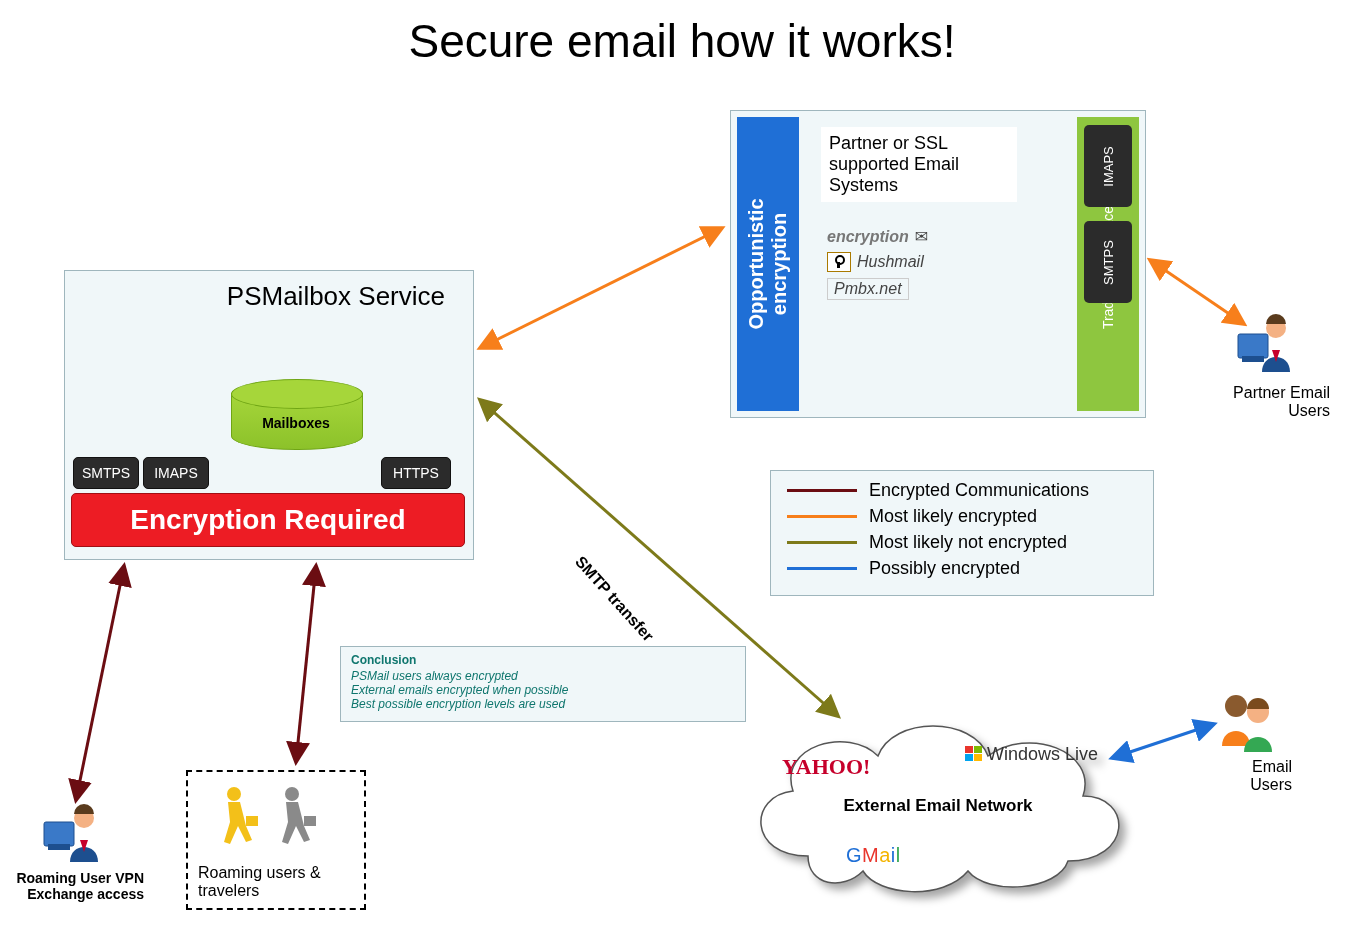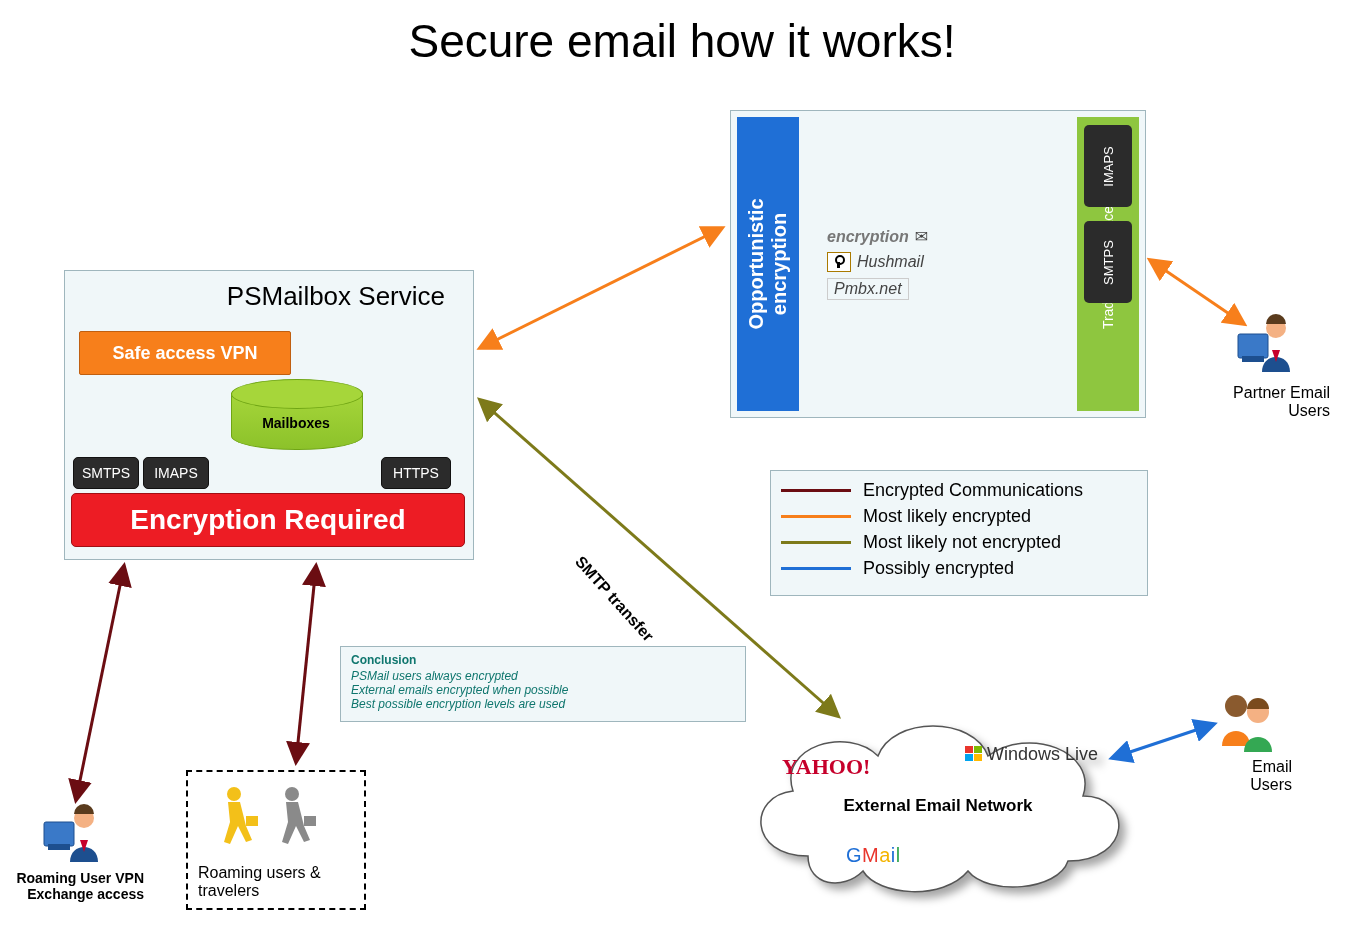--- a/index.html
+++ b/index.html
@@ -220,21 +220,21 @@
 
   
   .legend {
     position: absolute;
     left: 770px;
     top: 470px;
     width: 356px;
     height: 112px;
     background: #f0f7f9;
     border: 1px solid #9fb6bd;
-    padding: 6px 10px 6px 10px;
+    padding: 6px 10px 6px 16px;
   }
   .legend .row { display: flex; align-items: center; height: 26px;}
   .legend .swatch { width: 70px; height: 3px; margin-right: 12px;}
   .legend .lbl { font-size: 18px; color: #000;}
   .sw-darkred { background:#6b0d12;}
   .sw-orange  { background:#f77f1b;}
   .sw-olive   { background:#7d7a1a;}
   .sw-blue    { background:#1f6fd6;}
 
   
@@ -353,36 +353,36 @@
 
     <line x1="124" y1="566" x2="76" y2="800" stroke="#6b0d12" stroke-width="3" marker-start="url(#arr-darkred)" marker-end="url(#arr-darkred)"></line>
 
     <line x1="316" y1="566" x2="296" y2="762" stroke="#6b0d12" stroke-width="3" marker-start="url(#arr-darkred)" marker-end="url(#arr-darkred)"></line>
   </svg>
 
   <div class="title">Secure email how it works!</div>
 
   <div class="psbox">
     <div class="boxtitle">PSMailbox Service</div>
-    <div class="vpn">Safe access VPN</div>
     <div class="mailboxes">
       <div class="cyl-top"></div>
       <div class="cyl-body"></div>
       <div class="label">Mailboxes</div>
     </div>
     <div class="proto smtps">SMTPS</div>
     <div class="proto imaps">IMAPS</div>
     <div class="proto https">HTTPS</div>
     <div class="enc-req">Encryption Required</div>
   </div>
 
   <div class="opbox">
     <div class="blue-side">
       <div class="rotlabel">Opportunistic<br>encryption</div>
     </div>
+    <div class="partner-text">Partner or SSL supported Email Systems</div>
     <div class="logos">
       <div class="row">
           <span class="myreal">encryption</span>
           <span>✉</span>
         </div>
       <div class="row">
           <span class="hushicon"></span>
           <span class="hush">Hushmail</span>
         </div>
       <div class="row">

